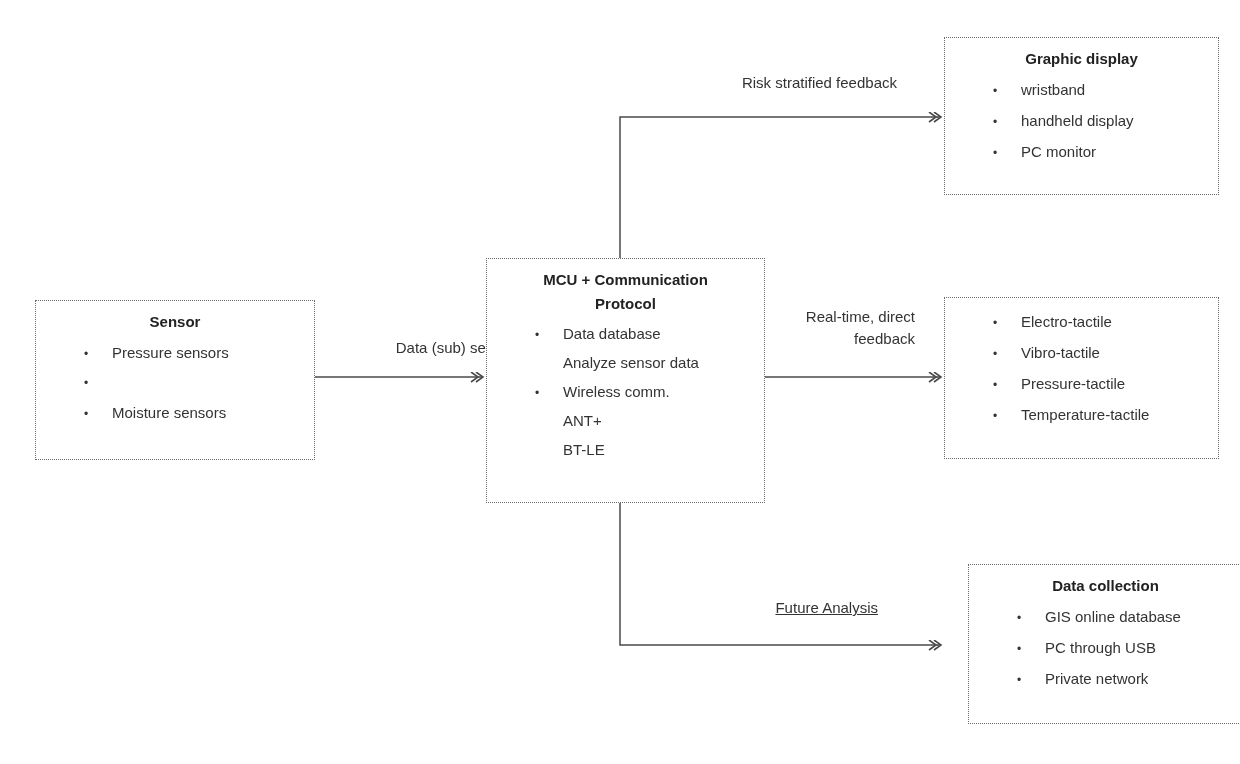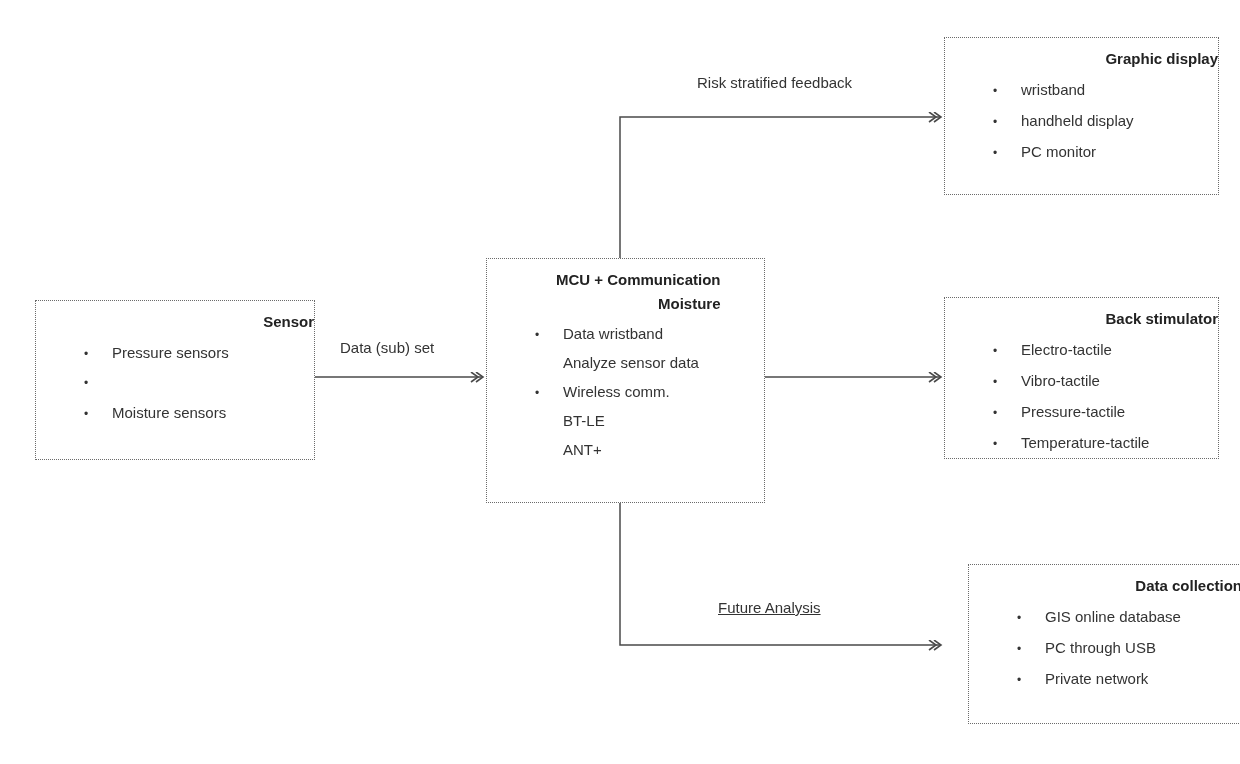--- a/index.html
+++ b/index.html
@@ -18,21 +18,21 @@
   .box {
     position: absolute;
     border: 1.5px dotted #6b6b6b;
     background: #ffffff;
     padding-top: 9px;
   }
   .box-title {
     font-weight: bold;
     font-size: 15px;
     line-height: 24px;
-    text-align: right;
+    text-align: center;
     color: #222222;
     margin: 0 auto 4px auto;
   }
   .box-title.narrow { max-width: 190px; }
   .item {
     display: flex;
     align-items: baseline;
     font-size: 15px;
     line-height: 29px;
     padding-left: 48px;
@@ -51,20 +51,21 @@
     left: 0; top: 0;
     width: 1240px; height: 764px;
     pointer-events: none;
   }
   .arrow-label {
     position: absolute;
     font-size: 15px;
     line-height: 22px;
     color: #333333;
     white-space: normal;
+    text-align: right;
   }
 </style>
 </head>
 <body>
 
 <div class="canvas">
 
   <svg class="arrow-layer" width="1240" height="764" viewBox="0 0 1240 764">
     <defs>
       <marker id="arrowhead" markerWidth="16" markerHeight="12" refX="12" refY="5" orient="auto" markerUnits="userSpaceOnUse">
@@ -73,79 +74,79 @@
       </marker>
     </defs>
     <line x1="315" y1="377" x2="482" y2="377" stroke="#4a4a4a" stroke-width="1.5" marker-end="url(#arrowhead)"></line>
     <polyline points="620,258 620,117 940,117" fill="none" stroke="#4a4a4a" stroke-width="1.5" marker-end="url(#arrowhead)"></polyline>
     <line x1="765" y1="377" x2="940" y2="377" stroke="#4a4a4a" stroke-width="1.5" marker-end="url(#arrowhead)"></line>
     <polyline points="620,503 620,645 940,645" fill="none" stroke="#4a4a4a" stroke-width="1.5" marker-end="url(#arrowhead)"></polyline>
   </svg>
 
   <div class="arrow-label" style="left:340px; top:328px; width:150px;margin-top:9px;">Data (sub) set</div>
   <div class="arrow-label" style="left:697px; top:72px; width:200px;">Risk stratified feedback</div>
+  <div class="arrow-label" style="left:783px; top:306px; width:132px;">Real-time, direct feedback</div>
   <div class="arrow-label" style="left:718px; top:597px; width:160px;text-decoration:underline;">Future Analysis</div>
 
   <div class="box" style="left:35px; top:300px; width:280px; height:160px;">
     <div class="box-title">Sensor</div>
     <div class="item">
       <span class="bullet">•</span>
       <span>Pressure sensors</span>
     </div>
     <div class="item">
       <span class="bullet">•</span>
     </div>
     <div class="item">
       <span class="bullet">•</span>
       <span>Moisture sensors</span>
     </div>
   </div>
 
   <div class="box mcu" style="left:486px; top:258px; width:279px; height:245px;">
-    <div class="box-title narrow">MCU + Communication Moisture</div>
+    <div class="box-title narrow">MCU + Communication Protocol</div>
     <div class="item">
       <span class="bullet">•</span>
-      <span>Data wristband</span>
+      <span>Data database</span>
     </div>
     <div class="item no-bullet">
       <span class="bullet">•</span>
       <span>Analyze sensor data</span>
     </div>
     <div class="item">
       <span class="bullet">•</span>
       <span>Wireless comm.</span>
     </div>
     <div class="item no-bullet">
       <span class="bullet">•</span>
-      <span>BT-LE</span>
+      <span>ANT+</span>
     </div>
     <div class="item no-bullet">
       <span class="bullet">•</span>
-      <span>ANT+</span>
+      <span>BT-LE</span>
     </div>
   </div>
 
   <div class="box" style="left:944px; top:37px; width:275px; height:158px;">
     <div class="box-title">Graphic display</div>
     <div class="item">
       <span class="bullet">•</span>
       <span>wristband</span>
     </div>
     <div class="item">
       <span class="bullet">•</span>
       <span>handheld display</span>
     </div>
     <div class="item">
       <span class="bullet">•</span>
       <span>PC monitor</span>
     </div>
   </div>
 
   <div class="box" style="left:944px; top:297px; width:275px; height:162px;">
-    <div class="box-title">Back stimulator</div>
     <div class="item">
       <span class="bullet">•</span>
       <span>Electro-tactile</span>
     </div>
     <div class="item">
       <span class="bullet">•</span>
       <span>Vibro-tactile</span>
     </div>
     <div class="item">
       <span class="bullet">•</span>

